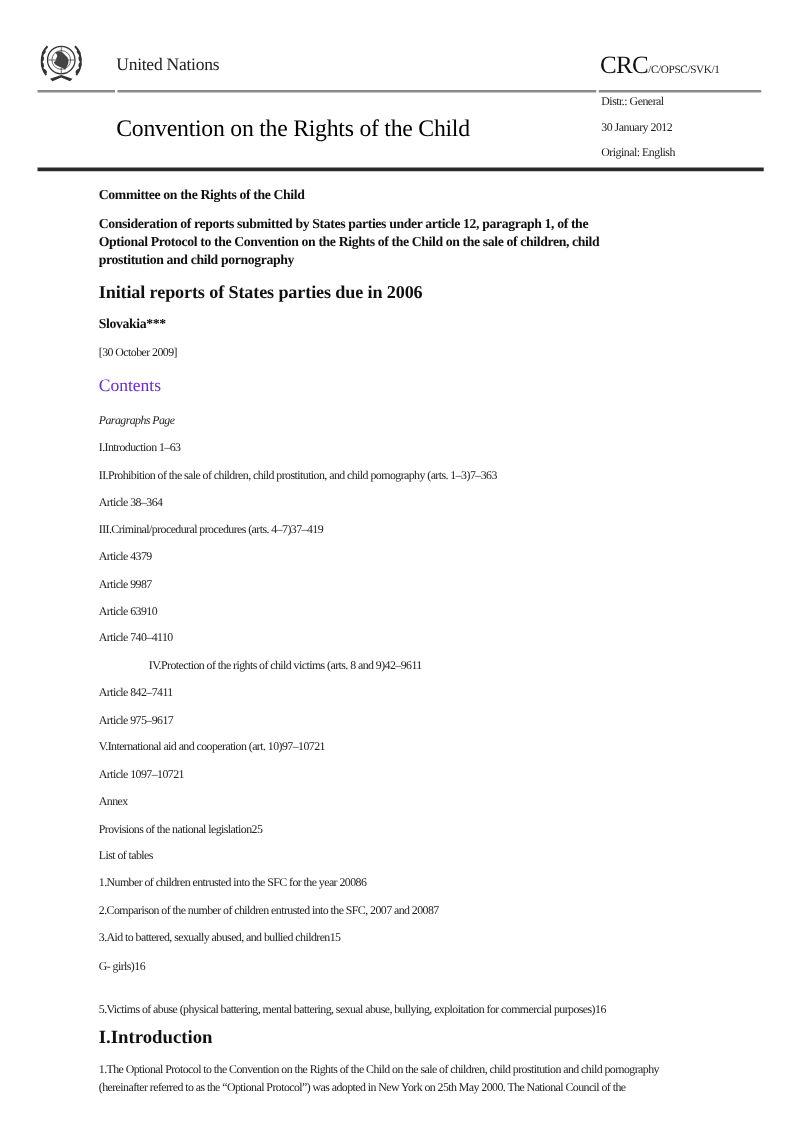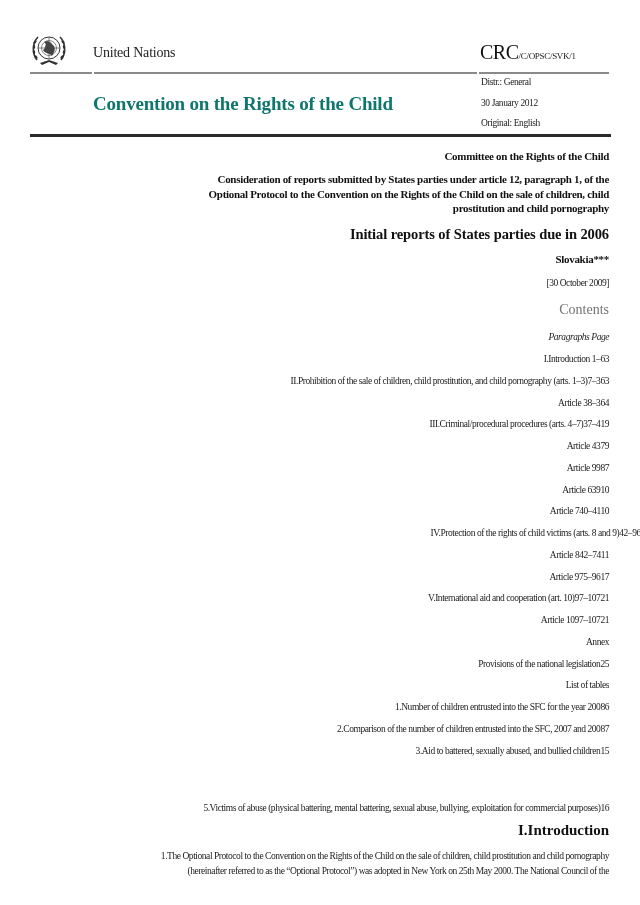--- a/index.html
+++ b/index.html
@@ -47,53 +47,52 @@
       background: #8a8a8a;
     }
     .rule-bottom {
       left: 30px; top: 134px;
       width: 581px; height: 3px;
       background: #2a2a2a;
     }
     .conv-title {
       left: 93px; top: 93px;
       font-size: 19px;
-      font-weight: bold;
+      font-weight: normal;
       letter-spacing: -0.2px;
-      color: #0f766e;
+      color: #000000;
     }
     .meta-line {
       left: 481px;
       font-size: 9.5px;
       letter-spacing: -0.4px;
       color: #222;
     }
 
     
     .body-block {
       left: 79px;
       width: 530px;
-      text-align: right;
     }
     .bold-line {
       font-size: 11px;
       font-weight: bold;
       letter-spacing: -0.3px;
       line-height: 14.5px;
       color: #111;
     }
     .h-initial {
       font-size: 14.5px;
       font-weight: bold;
       letter-spacing: -0.1px;
       color: #111;
     }
     .h-contents {
       font-size: 14px;
-      color: #737373;
+      color: #6d28d9;
     }
     .h-intro {
       font-size: 15px;
       font-weight: bold;
       color: #111;
     }
     .toc-line {
       font-size: 9.5px;
       letter-spacing: -0.45px;
       color: #222;
@@ -188,20 +187,21 @@
 <div class="abs body-block toc-line" style="top:593px;">V.International aid and cooperation (art. 10)97–10721</div>
 <div class="abs body-block toc-line" style="top:615px;">Article 1097–10721</div>
 <div class="abs body-block toc-line" style="top:637px;">Annex</div>
 <div class="abs body-block toc-line" style="top:659px;">Provisions of the national legislation25</div>
 <div class="abs body-block toc-line" style="top:680px;">List of tables</div>
 <div class="abs body-block toc-line" style="top:702px;">1.Number of children entrusted into the SFC for the year 20086</div>
 <div class="abs body-block toc-line" style="top:724px;">2.Comparison of the number of children entrusted into the SFC, 2007 and 20087</div>
 <div class="abs body-block toc-line" style="top:746px;">3.Aid to battered, sexually abused, and bullied children15</div>
 
 <div class="abs body-block" style="top:767px;">
+  <div class="para-text">G- girls)16</div>
 </div>
 
 <div class="abs body-block toc-line" style="top:803px;">5.Victims of abuse (physical battering, mental battering, sexual abuse, bullying, exploitation for commercial purposes)16</div>
 
 <div class="abs body-block h-intro" style="top:822px;">I.Introduction</div>
 
 <div class="abs body-block" style="top:849px;">
   <div class="para-text" style="white-space:nowrap;">1.The Optional Protocol to the Convention on the Rights of the Child on the sale of children, child prostitution and child pornography</div>
   <div class="para-text" style="white-space:nowrap;">(hereinafter referred to as the “Optional Protocol”) was adopted in New York on 25th May 2000. The National Council of the</div>
 </div>

